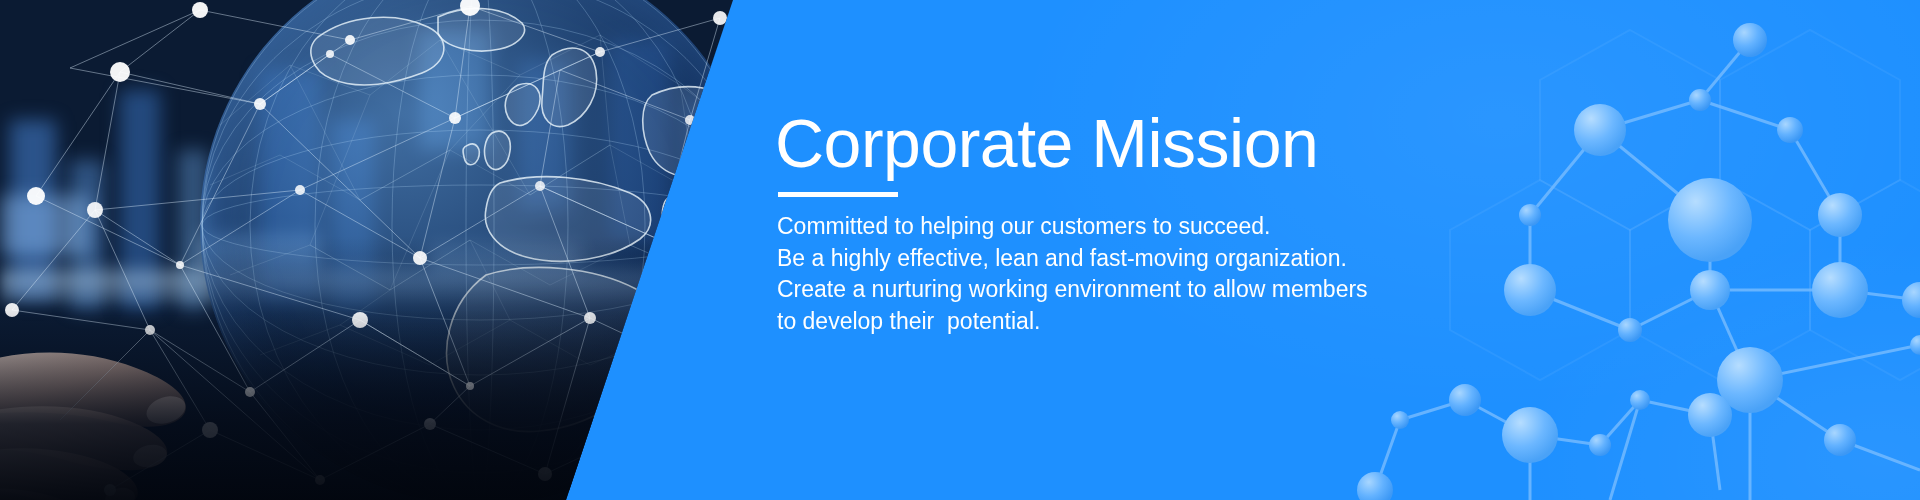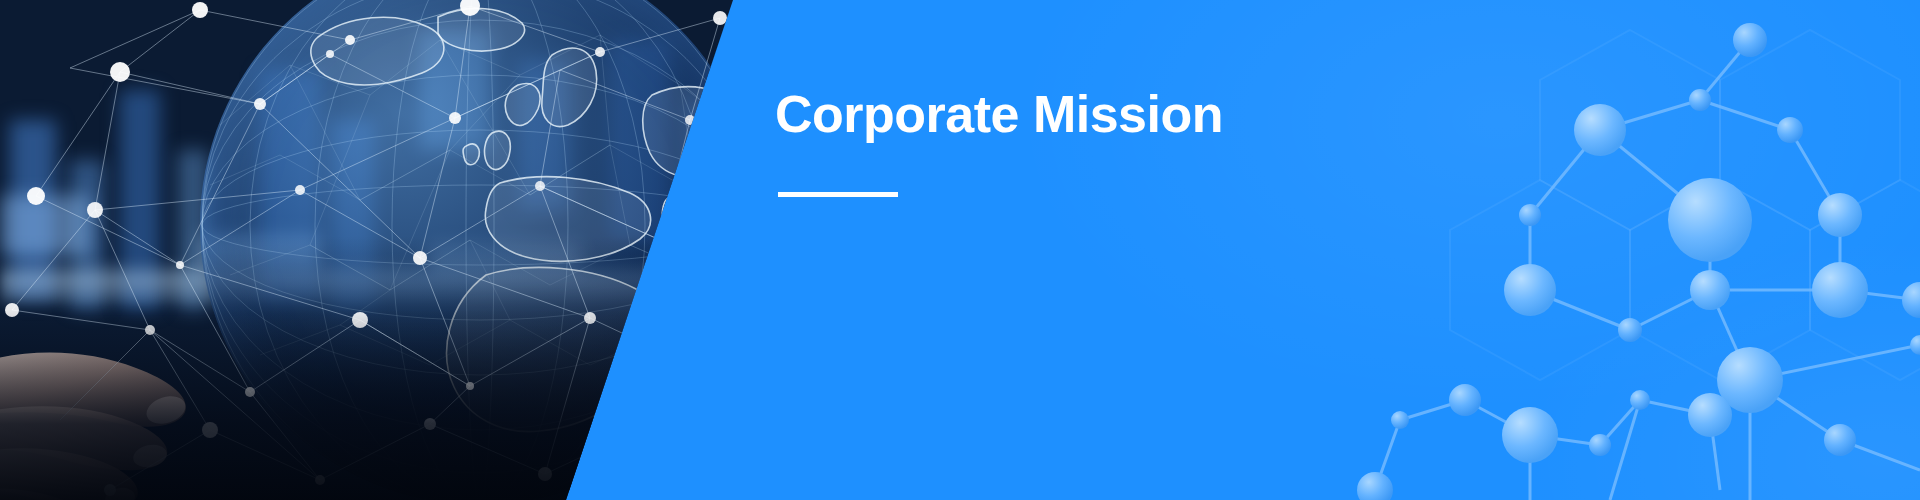--- a/index.html
+++ b/index.html
@@ -91,24 +91,24 @@
   .hand { position:absolute; left:-40px; top:250px; width:360px; height:270px; }
 
   
   .content {
     position:absolute;
     left:775px; top:0;
     width:1000px; height:500px;
   }
   .title {
     position:absolute;
-    left:0; top:87px;
-    font-size:52px;
+    left:0; top:108px;
+    font-size:68px;
     line-height:1.05;
-    font-weight:700;
+    font-weight:400;
     color:#ffffff;
     letter-spacing:-0.5px;
     white-space:nowrap;
   }
   .accent-rule {
     position:absolute;
     left:3px; top:192px;
     width:120px; height:5px;
     background:#ffffff;
   }
@@ -360,15 +360,19 @@
         </g>
       </svg>
 
       <div class="city-dark-bottom"></div>
     </div>
   </div>
 
   <div class="content">
     <div class="title">Corporate Mission</div>
     <div class="accent-rule"></div>
+    <div class="body-text">Committed to helping our customers to succeed.
+Be a highly effective, lean and fast-moving organization.
+Create a nurturing working environment to allow members
+to develop their  potential.</div>
   </div>
 
 </div>
 
 </body></html>

